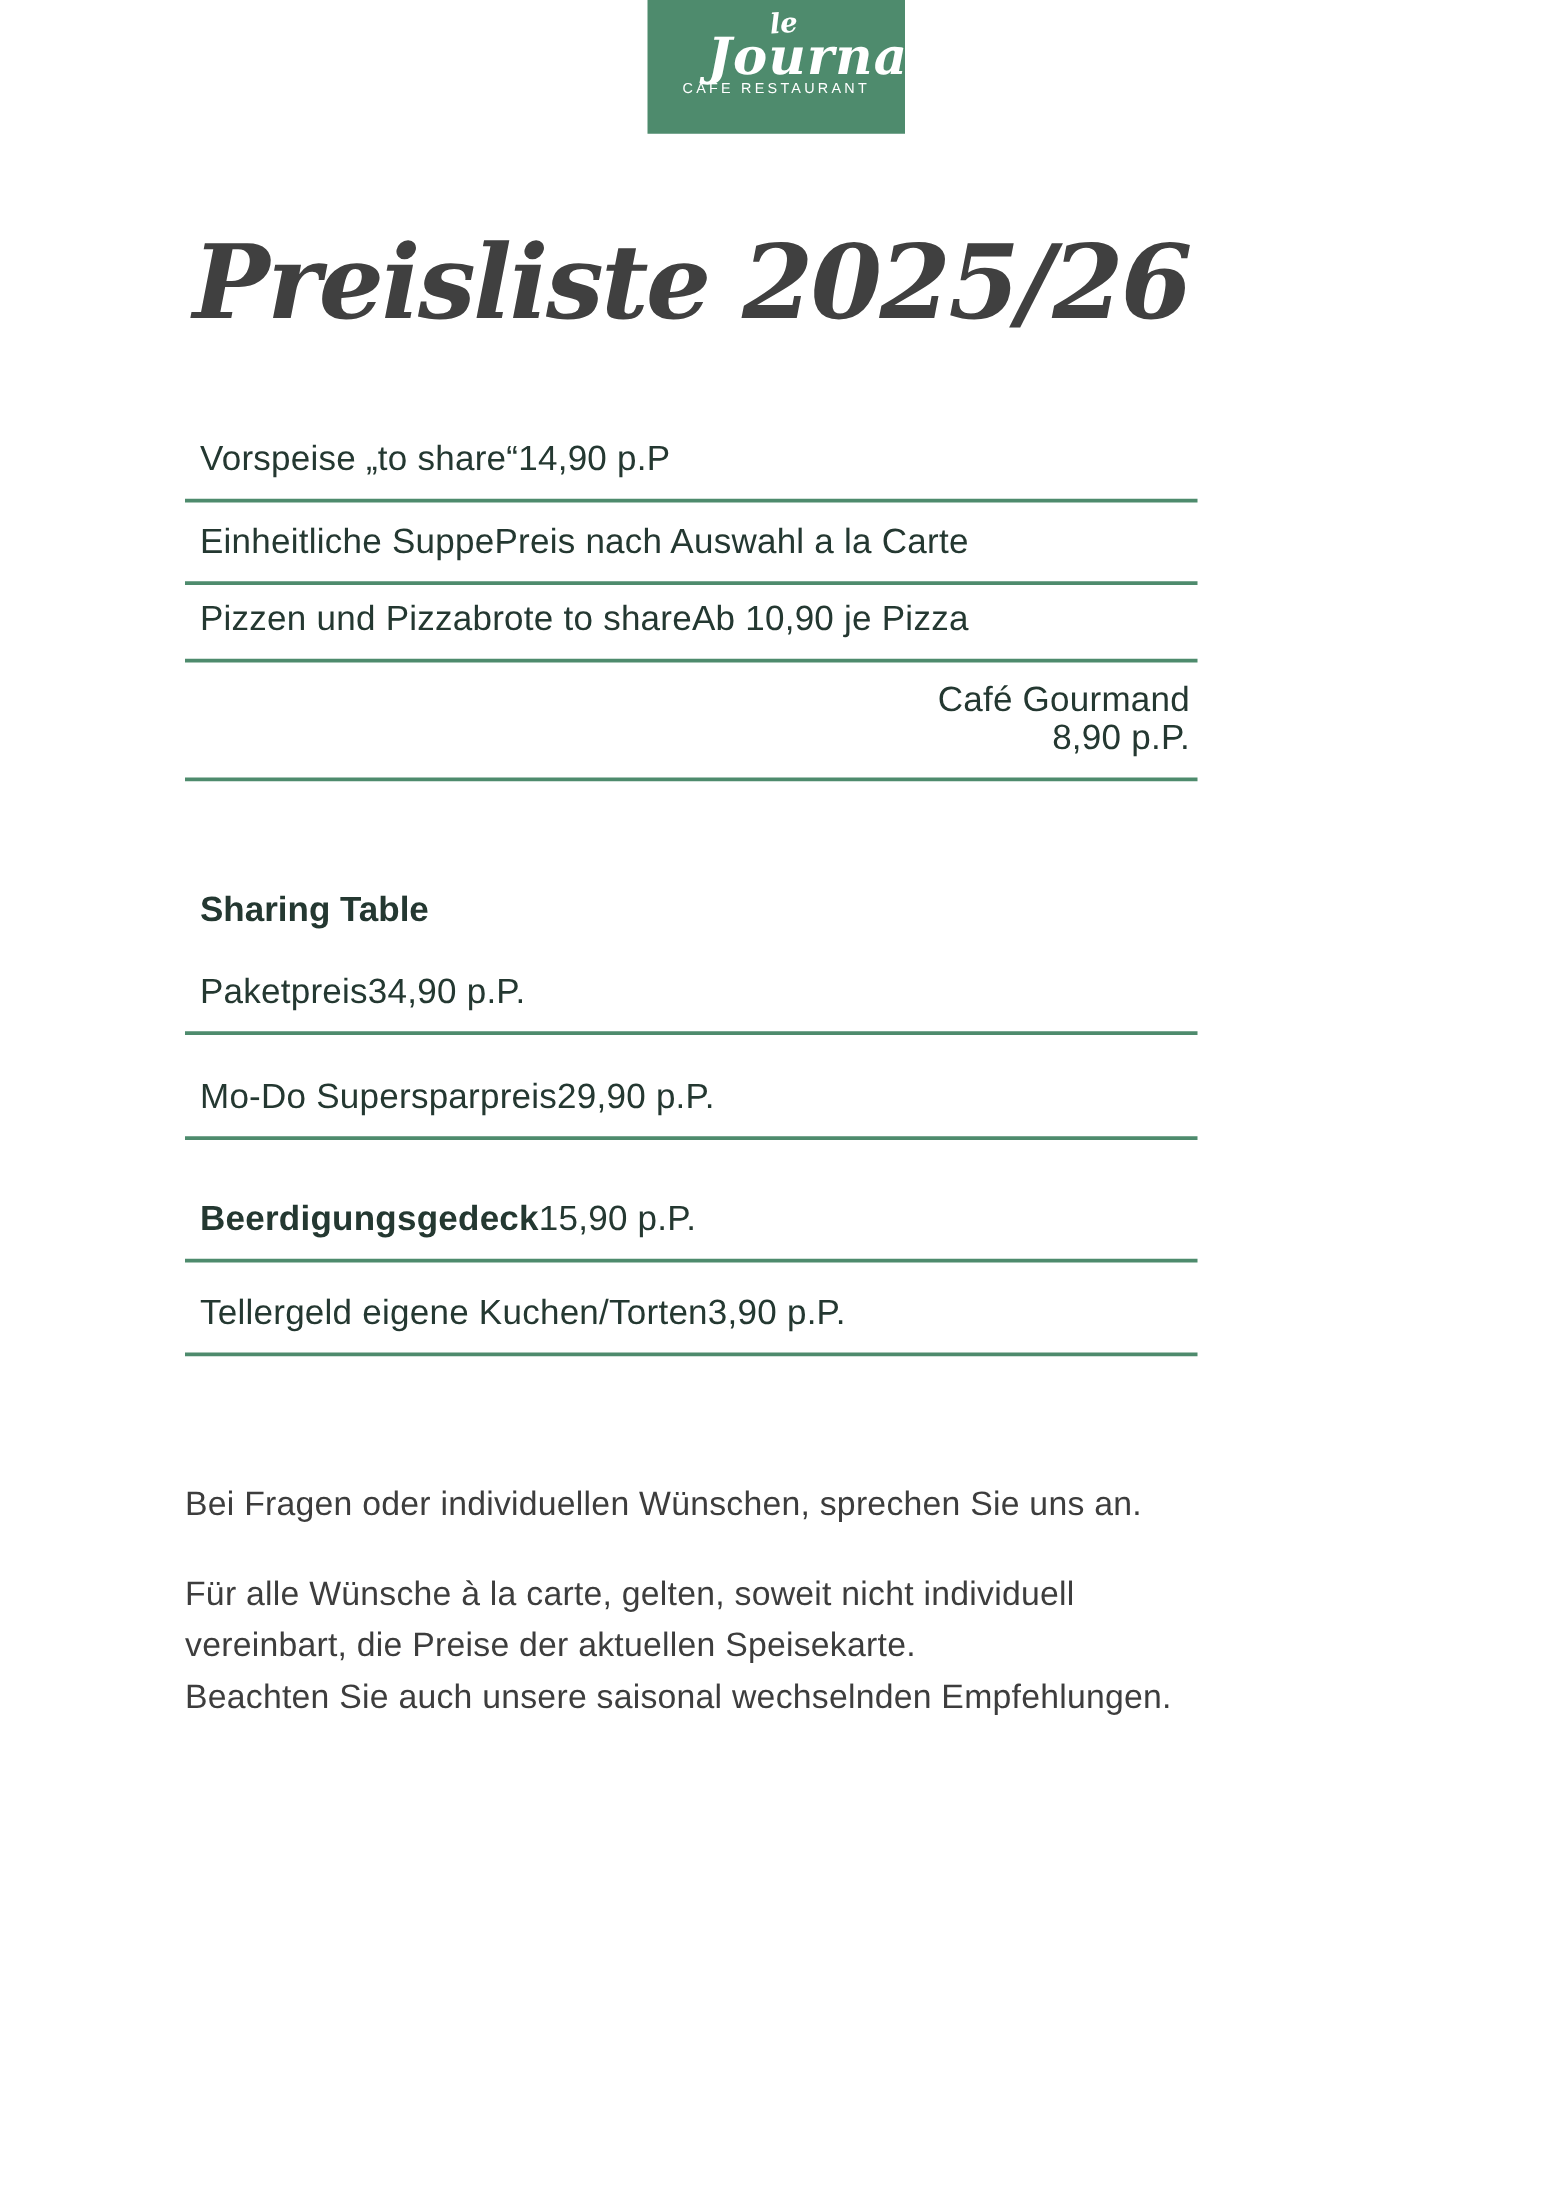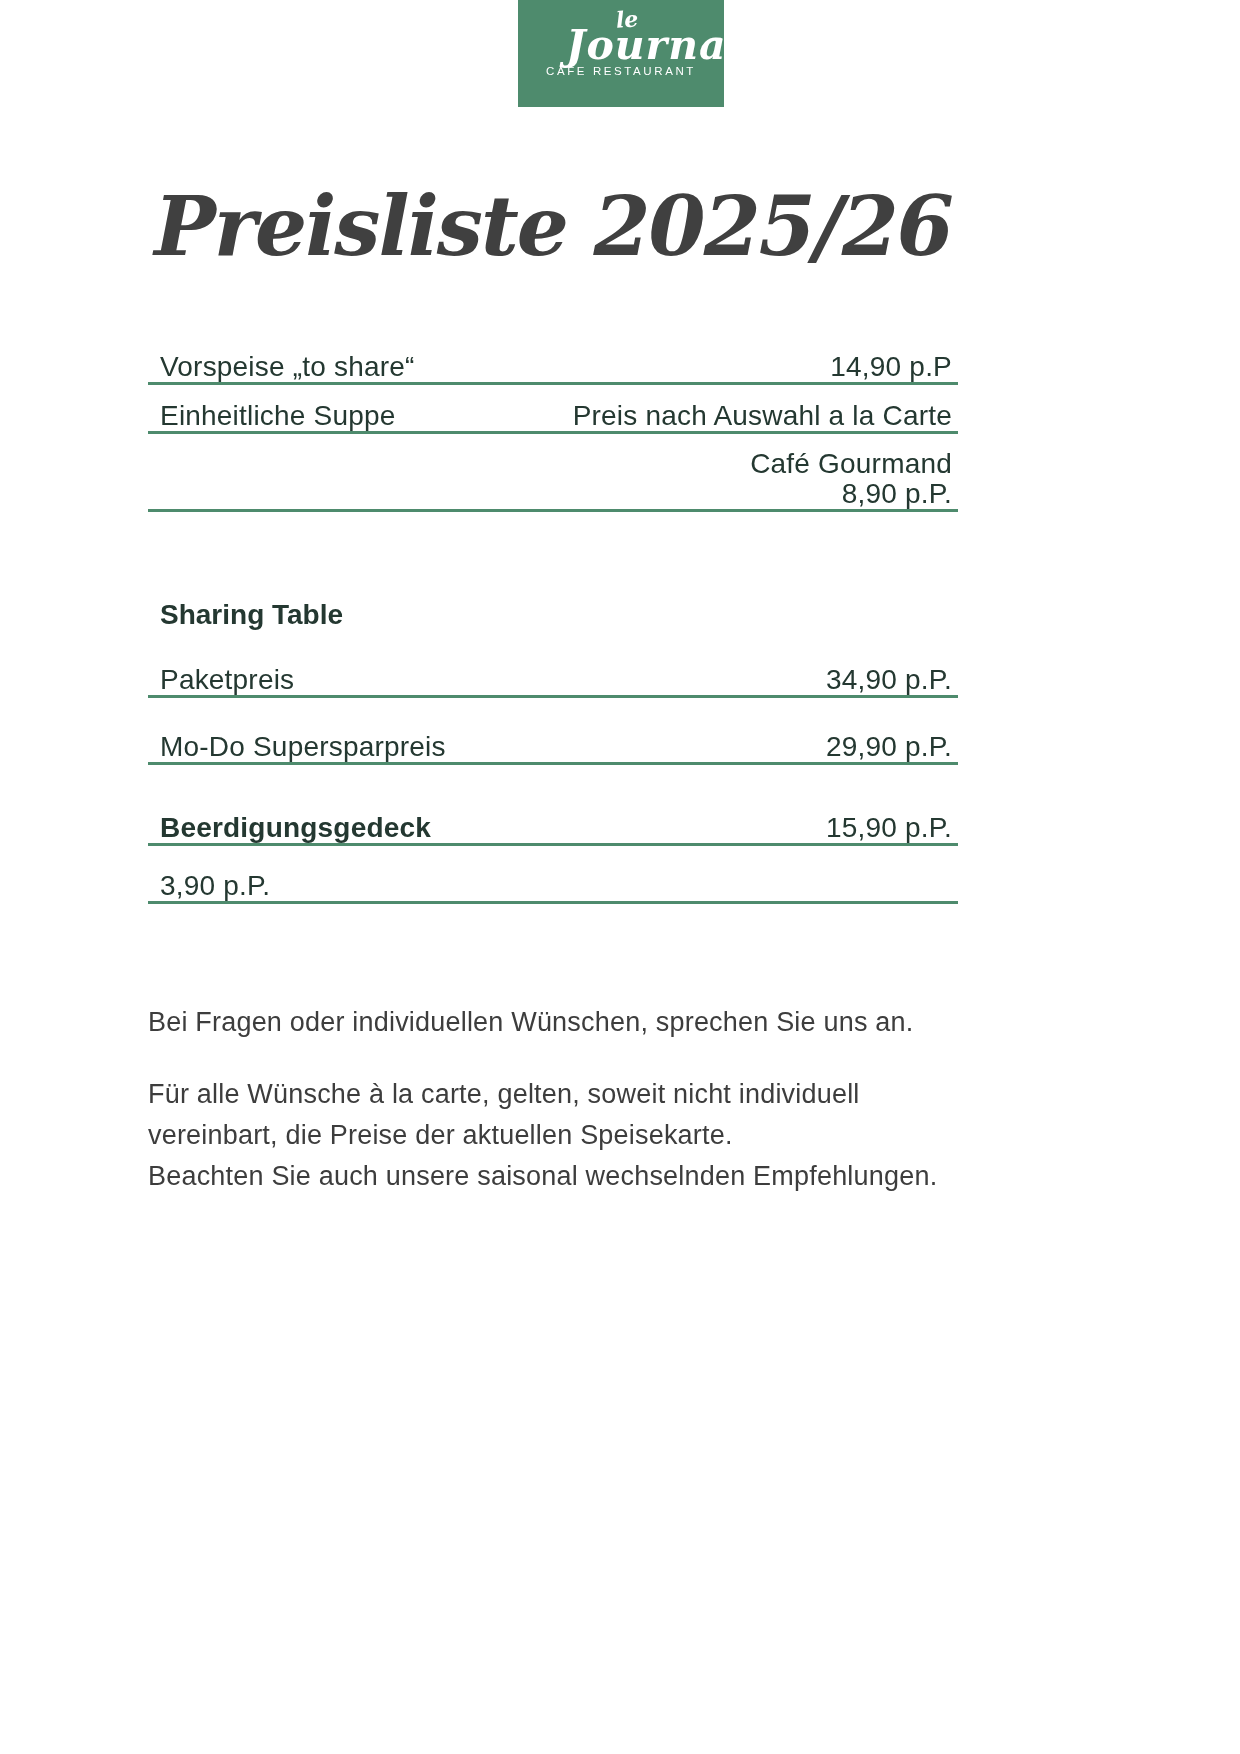--- a/index.html
+++ b/index.html
@@ -68,26 +68,26 @@
   
   .content {
     position: absolute;
     left: 148px;
     top: 340px;
     width: 810px;
     color: #243831;
   }
   .row {
     display: flex;
-    justify-content: space-between;
+    justify-content: flex-start;
     align-items: flex-end;
     font-size: 28px;
     line-height: 30px;
     letter-spacing: 0.2px;
-    padding: 0 6px 0 12px;
+    padding: 0 6px 17px 12px;
     border-bottom: 3px solid #4e8b6d;
   }
   .row .price { text-align: right; white-space: nowrap; }
   .bold { font-weight: bold; }
 
   .r1 { margin-top: 12px; }
   .r2 { margin-top: 16px; }
   .r3 { margin-top: 12px; }
   .r4 { margin-top: 15px; flex-direction: column; }
   .section-header {
@@ -132,40 +132,45 @@
 <div class="content">
 
   <div class="row r1">
     <span class="name">Vorspeise „to share“</span>
     <span class="price">14,90 p.P</span>
   </div>
   <div class="row r2">
     <span class="name">Einheitliche Suppe</span>
     <span class="price">Preis nach Auswahl a la Carte</span>
   </div>
+  <div class="row r3">
+    <span class="name">Pizzen und Pizzabrote to share</span>
+    <span class="price">Ab 10,90 je Pizza</span>
+  </div>
   <div class="row r4">
     <span class="name">Café Gourmand</span>
     <span class="price">8,90 p.P.</span>
   </div>
 
   <div class="section-header">Sharing Table</div>
   <div class="row r5">
     <span class="name">Paketpreis</span>
     <span class="price">34,90 p.P.</span>
   </div>
   <div class="row r6">
     <span class="name">Mo-Do Supersparpreis</span>
     <span class="price">29,90 p.P.</span>
   </div>
 
   <div class="row r7">
     <span class="name bold">Beerdigungsgedeck</span>
     <span class="price">15,90 p.P.</span>
   </div>
   <div class="row r8">
+    <span class="name">Tellergeld eigene Kuchen/Torten</span>
     <span class="price">3,90 p.P.</span>
   </div>
 
   <p class="footer-note">Bei Fragen oder individuellen Wünschen, sprechen Sie uns an.</p>
   <p class="footer-para">
     <span>Für alle Wünsche à la carte, gelten, soweit nicht individuell</span><br>
     <span>vereinbart, die Preise der aktuellen Speisekarte.</span><br>
     <span>Beachten Sie auch unsere saisonal wechselnden Empfehlungen.</span>
   </p>
 

